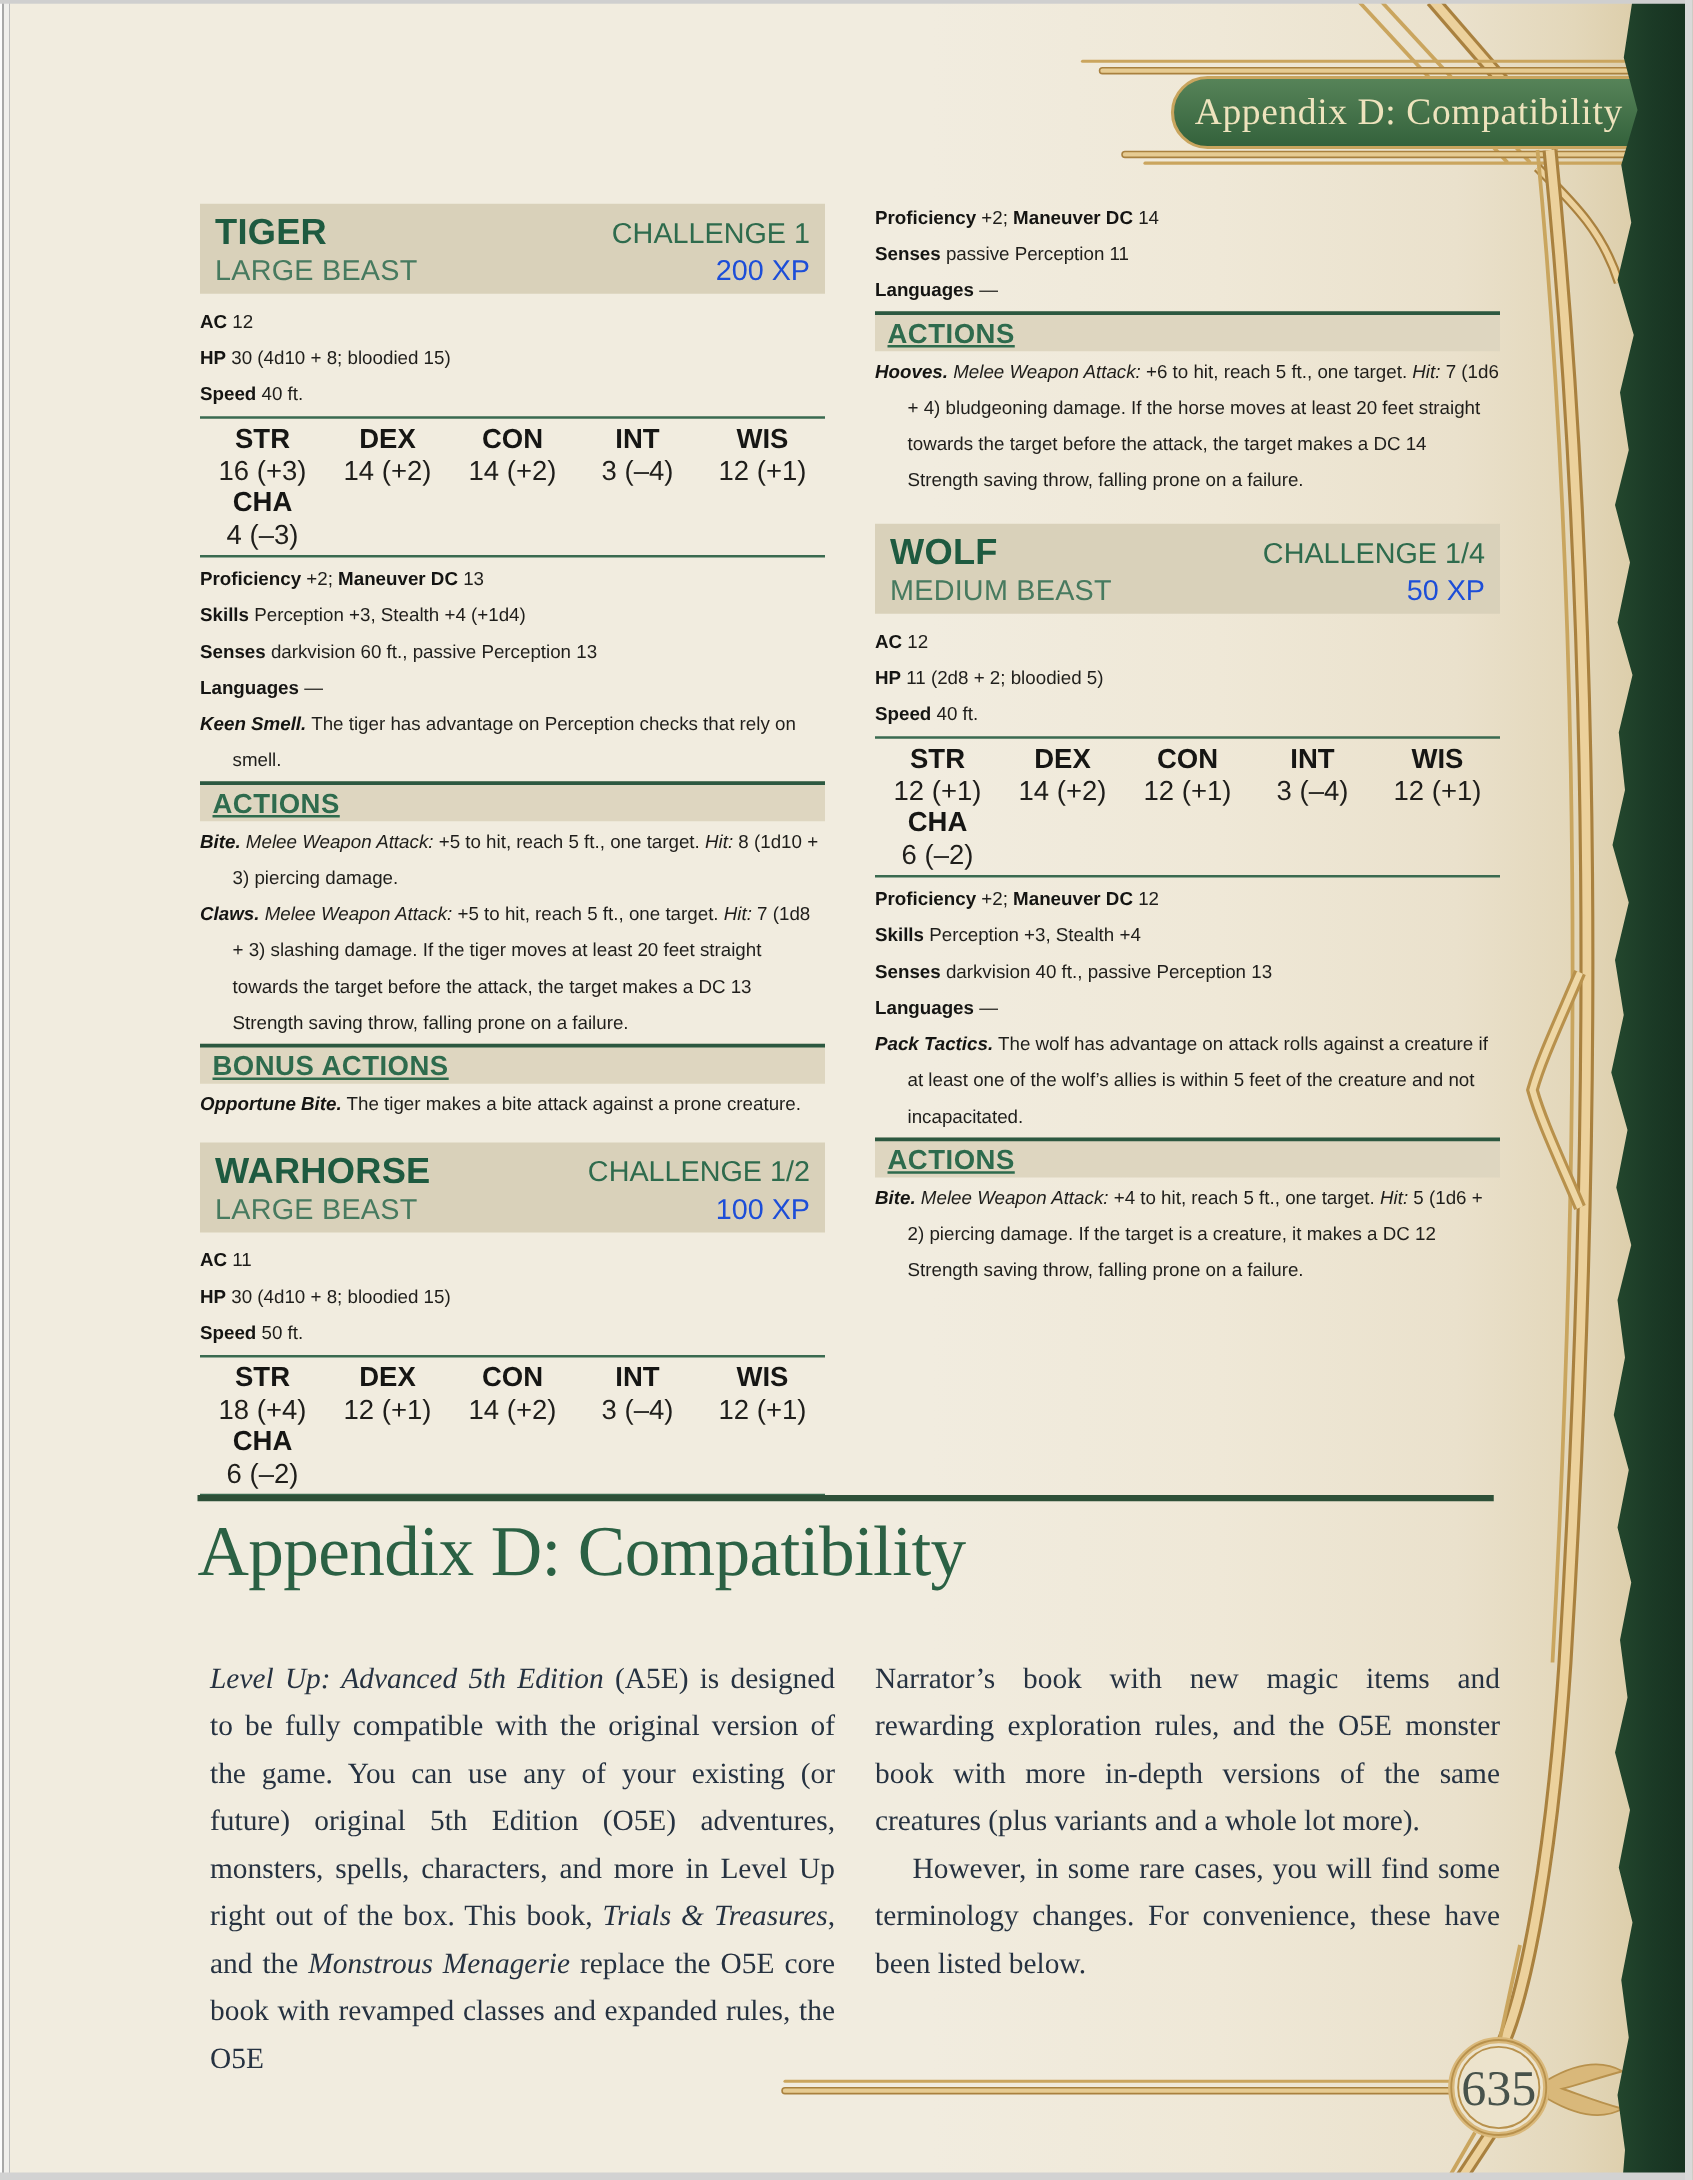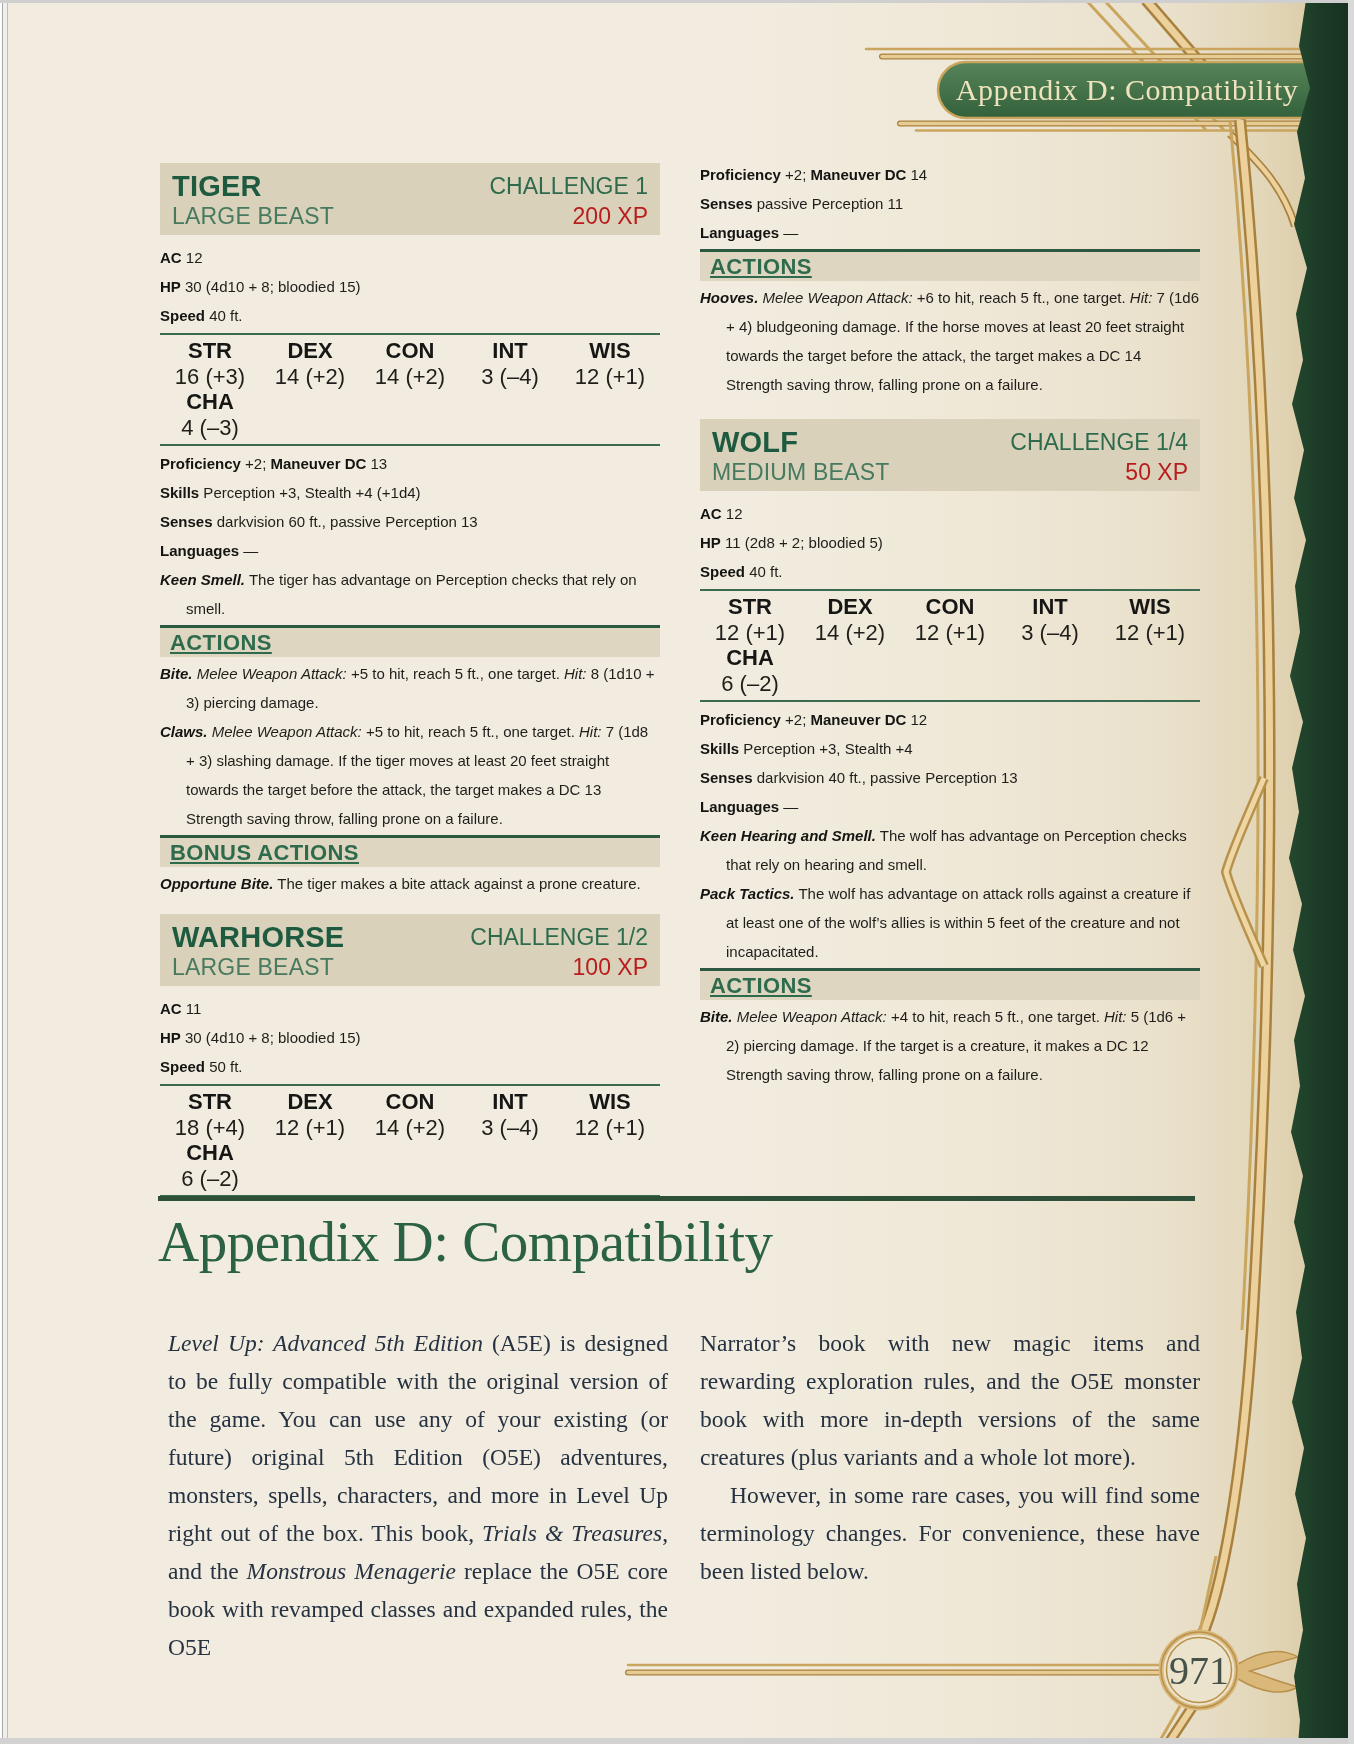--- a/index.html
+++ b/index.html
@@ -21,21 +21,21 @@
   .col{position:absolute;width:500px;}
   #col-left{left:160px;top:163px;}
   #col-right{left:700px;top:160px;}
 
   
   .cband{background:#d9d1ba;padding:7px 12px 5px 12px;}
   .cband .row{display:flex;justify-content:space-between;align-items:center;}
   .cband .title{font-weight:bold;font-size:29px;letter-spacing:.2px;color:#1e5a40;}
   .cband .challenge{font-size:23px;color:#2e6b4d;}
   .cband .ctype{font-size:23px;color:#477a5f;letter-spacing:.2px;}
-  .cband .xp{font-size:23px;color:#b91c1c;}
+  .cband .xp{font-size:23px;color:#1d4ed8;}
   .sline{font-size:15px;line-height:29px;padding-left:26px;text-indent:-26px;}
   .sline .b{font-weight:bold;color:#141412;}
   .sline .i{font-style:italic;}
   .sline .bi{font-weight:bold;font-style:italic;color:#141412;}
   .abilities{display:grid;grid-template-columns:repeat(5,1fr);text-align:center;
     border-top:2px solid #3a6a50;border-bottom:2px solid #3a6a50;
     padding:3px 0 4px 0;margin:3px 0 3px 0;}
   .an{font-weight:bold;font-size:22px;line-height:26px;color:#161614;}
   .av{font-size:22px;line-height:25px;}
   .secband{background:#ded6c0;border-top:3px solid #2c5840;color:#2e6b4d;
@@ -277,38 +277,37 @@
             </div>
           <div>
               <div class="an">CHA</div>
               <div class="av">6 (–2)</div>
             </div>
         </div>
         <div class="sline"><span class="b">Proficiency</span><span> +2; </span><span class="b">Maneuver DC</span><span> 12</span></div>
         <div class="sline"><span class="b">Skills</span><span> Perception +3, Stealth +4</span></div>
         <div class="sline"><span class="b">Senses</span><span> darkvision 40 ft., passive Perception 13</span></div>
         <div class="sline"><span class="b">Languages</span><span> —</span></div>
-        <div class="sline"><span class="bi">Keen Hearing and Smell.</span><span> The wolf has advantage on Perception checks that rely on hearing and smell.</span></div>
         <div class="sline"><span class="bi">Pack Tactics.</span><span> The wolf has advantage on attack rolls against a creature if at least one of the wolf’s allies is within 5 feet of the creature and not incapacitated.</span></div>
         <div class="secband">ACTIONS</div>
         <div class="sline"><span class="bi">Bite.</span><span> </span><span class="i">Melee Weapon Attack:</span><span> +4 to hit, reach 5 ft., one target. </span><span class="i">Hit:</span><span> 5 (1d6 + 2) piercing damage. If the target is a creature, it makes a DC 12 Strength saving throw, falling prone on a failure.</span></div>
       </section>
     </div>
 
     <div class="bigrule"></div>
     <h1 class="apx-title" style="margin:0;font-weight:normal;">Appendix D: Compatibility</h1>
 
     <div class="apx-col" id="apx-col1">
       <div><span class="i">Level Up: Advanced 5th Edition</span><span> (A5E) is designed to be fully compatible with the original version of the game. You can use any of your existing (or future) original 5th Edition (O5E) adventures, monsters, spells, characters, and more in Level Up right out of the box. This book, </span><span class="i">Trials &amp; Treasures</span><span>, and the </span><span class="i">Monstrous Menagerie</span><span> replace the O5E core book with revamped classes and expanded rules, the O5E</span></div>
     </div>
     <div class="apx-col" id="apx-col2">
       <div><span>Narrator’s book with new magic items and rewarding exploration rules, and the O5E monster book with more in-depth versions of the same creatures (plus variants and a whole lot more).</span></div>
       <div class="apx-p2"><span>However, in some rare cases, you will find some terminology changes. For convenience, these have been listed below.</span></div>
     </div>
 
-    <div class="page-number">971</div>
+    <div class="page-number">635</div>
   </div>
 
   <div class="edge edge-left"></div>
   <div class="edge edge-top"></div>
   <div class="edge edge-bottom"></div>
   <div class="edge edge-right"></div>
 </div>
 
 </body></html>

